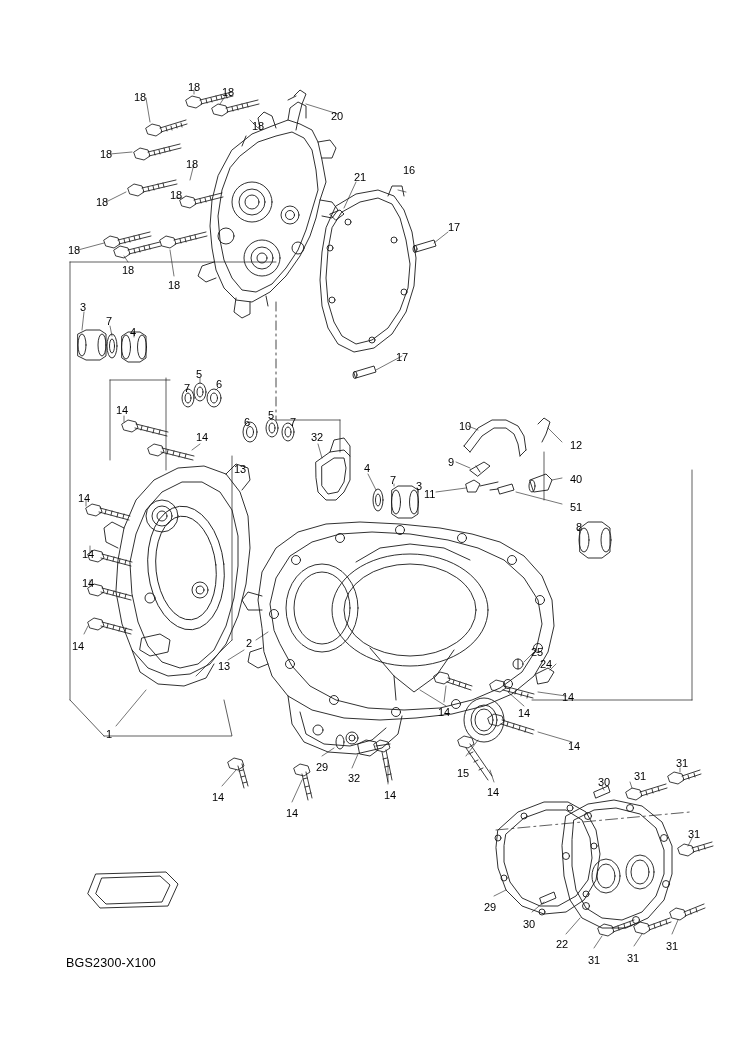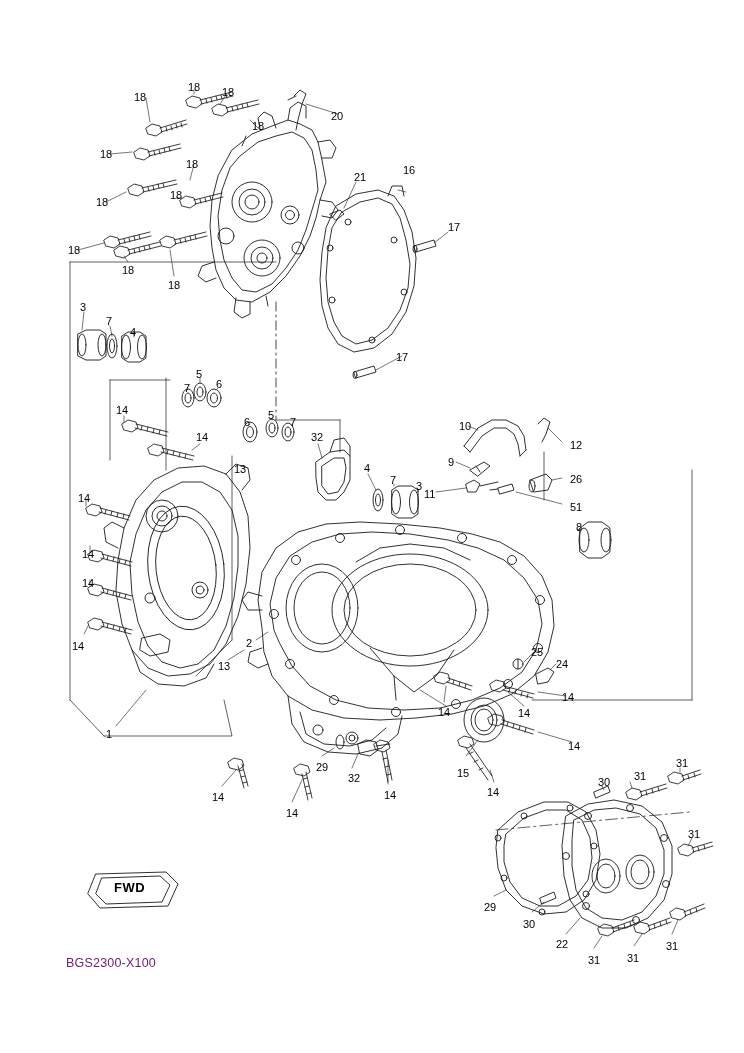--- a/index.html
+++ b/index.html
@@ -35,21 +35,21 @@
     line-height: 11px;
     white-space: nowrap;
   }
   .partcode {
     position: absolute;
     left: 66px;
     top: 956px;
     font-size: 12.5px;
     letter-spacing: 0.2px;
     font-family: "Liberation Sans", sans-serif;
-    color: #701a75;
+    color: #000000;
   }
   .fwd-label {
     position: absolute;
     left: 92px;
     top: 868px;
     width: 86px;
     height: 40px;
   }
   .fwd-text {
     position: absolute;
@@ -671,36 +671,36 @@
     <span class="callout" style="left:196px; top:369px">5</span>
     <span class="callout" style="left:216px; top:379px">6</span>
     <span class="callout" style="left:459px; top:421px">10</span>
     <span class="callout" style="left:570px; top:440px">12</span>
     <span class="callout" style="left:116px; top:405px">14</span>
     <span class="callout" style="left:244px; top:417px">6</span>
     <span class="callout" style="left:268px; top:410px">5</span>
     <span class="callout" style="left:290px; top:417px">7</span>
     <span class="callout" style="left:311px; top:432px">32</span>
     <span class="callout" style="left:448px; top:457px">9</span>
-    <span class="callout" style="left:570px; top:474px">26</span>
+    <span class="callout" style="left:570px; top:474px">40</span>
     <span class="callout" style="left:196px; top:432px">14</span>
     <span class="callout" style="left:234px; top:464px">13</span>
     <span class="callout" style="left:364px; top:463px">4</span>
     <span class="callout" style="left:390px; top:475px">7</span>
     <span class="callout" style="left:416px; top:481px">3</span>
     <span class="callout" style="left:424px; top:489px">11</span>
     <span class="callout" style="left:570px; top:502px">51</span>
     <span class="callout" style="left:78px;  top:493px">14</span>
     <span class="callout" style="left:576px; top:522px">8</span>
     <span class="callout" style="left:82px;  top:549px">14</span>
     <span class="callout" style="left:82px;  top:578px">14</span>
     <span class="callout" style="left:72px;  top:641px">14</span>
     <span class="callout" style="left:246px; top:638px">2</span>
     <span class="callout" style="left:531px; top:647px">25</span>
-    <span class="callout" style="left:556px; top:659px">24</span>
+    <span class="callout" style="left:540px; top:659px">24</span>
     <span class="callout" style="left:218px; top:661px">13</span>
     <span class="callout" style="left:562px; top:692px">14</span>
     <span class="callout" style="left:518px; top:708px">14</span>
     <span class="callout" style="left:438px; top:707px">14</span>
     <span class="callout" style="left:106px; top:729px">1</span>
     <span class="callout" style="left:568px; top:741px">14</span>
     <span class="callout" style="left:457px; top:768px">15</span>
     <span class="callout" style="left:316px; top:762px">29</span>
     <span class="callout" style="left:348px; top:773px">32</span>
     <span class="callout" style="left:676px; top:758px">31</span>
@@ -712,19 +712,16 @@
     <span class="callout" style="left:487px; top:787px">14</span>
     <span class="callout" style="left:688px; top:829px">31</span>
     <span class="callout" style="left:484px; top:902px">29</span>
     <span class="callout" style="left:523px; top:919px">30</span>
     <span class="callout" style="left:556px; top:939px">22</span>
     <span class="callout" style="left:588px; top:955px">31</span>
     <span class="callout" style="left:627px; top:953px">31</span>
     <span class="callout" style="left:666px; top:941px">31</span>
   </div>
 
-  <div class="fwd-label">
-    <span class="fwd-text">FWD</span>
-  </div>
 
   <div class="partcode">BGS2300-X100</div>
 
 </div>
 
 </body></html>

